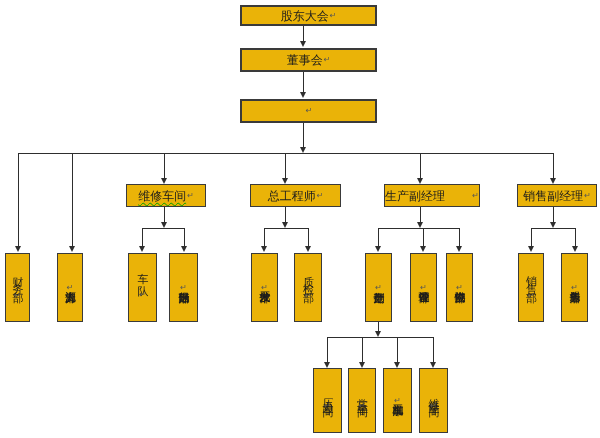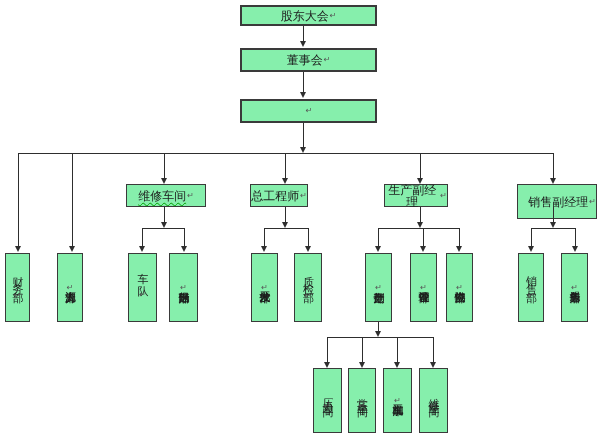--- a/index.html
+++ b/index.html
@@ -1,18 +1,18 @@
 <!DOCTYPE html>
 <html><head>
 <meta charset="utf-8">
 <style>
   html,body{margin:0;padding:0;background:#fff;}
   #canvas{position:relative;width:600px;height:438px;background:#ffffff;
           font-family:"DejaVu Sans",sans-serif;color:#1c1c1c;overflow:hidden;}
-  .node{position:absolute;box-sizing:border-box;border:1px solid #3a3a3a;background:#86efac;
+  .node{position:absolute;box-sizing:border-box;border:1px solid #3a3a3a;background:#eab308;
         display:flex;align-items:center;justify-content:center;text-align:center;}
   .node.h{font-size:12px;line-height:1;}
   .node.top{border-width:2px;}
   .node.v{overflow:hidden;}
   .vtext{writing-mode:vertical-rl;text-orientation:upright;font-size:11px;line-height:1;
          display:inline-block;}
   .v2 .vtext{letter-spacing:13px;}
   .v3 .vtext{letter-spacing:8px;}
   .v4 .vtext{letter-spacing:3px;}
   .v5 .vtext{letter-spacing:0px;}
@@ -40,29 +40,29 @@
       <span class="pmark">↵</span>
   </div>
   <div class="node h top" style="left:240px;top:99px;width:137px;height:24px;">
       <span class="pmark">↵</span>
   </div>
 
   <div class="node h" style="left:126px;top:184px;width:80px;height:23px;">
     <span class="gram">维修车间</span>
       <span class="pmark">↵</span>
   </div>
-  <div class="node h" style="left:250px;top:184px;width:58px;height:23px;">
+  <div class="node h" style="left:250px;top:184px;width:91px;height:23px;">
     <span>总工程师</span>
       <span class="pmark">↵</span>
   </div>
-  <div class="node h" style="left:384px;top:184px;width:64px;height:23px;">
+  <div class="node h" style="left:384px;top:184px;width:96px;height:23px;justify-content:space-between;">
     <span>生产副经理</span>
       <span class="pmark">↵</span>
   </div>
-  <div class="node h" style="left:517px;top:184px;width:80px;height:35px;justify-content:flex-end;">
+  <div class="node h" style="left:517px;top:184px;width:80px;height:23px;">
     <span>销售副经理</span>
       <span class="pmark">↵</span>
   </div>
 
   <div class="node v v3" style="left:5px;top:253px;width:25px;height:69px;">
     <span class="vtext"><span>财务部</span><span class="pmark">↵</span></span>
   </div>
   <div class="node v v5" style="left:57px;top:253px;width:26px;height:69px;">
     <span class="vtext"><span>人力资源部</span><span class="pmark">↵</span></span>
   </div>

